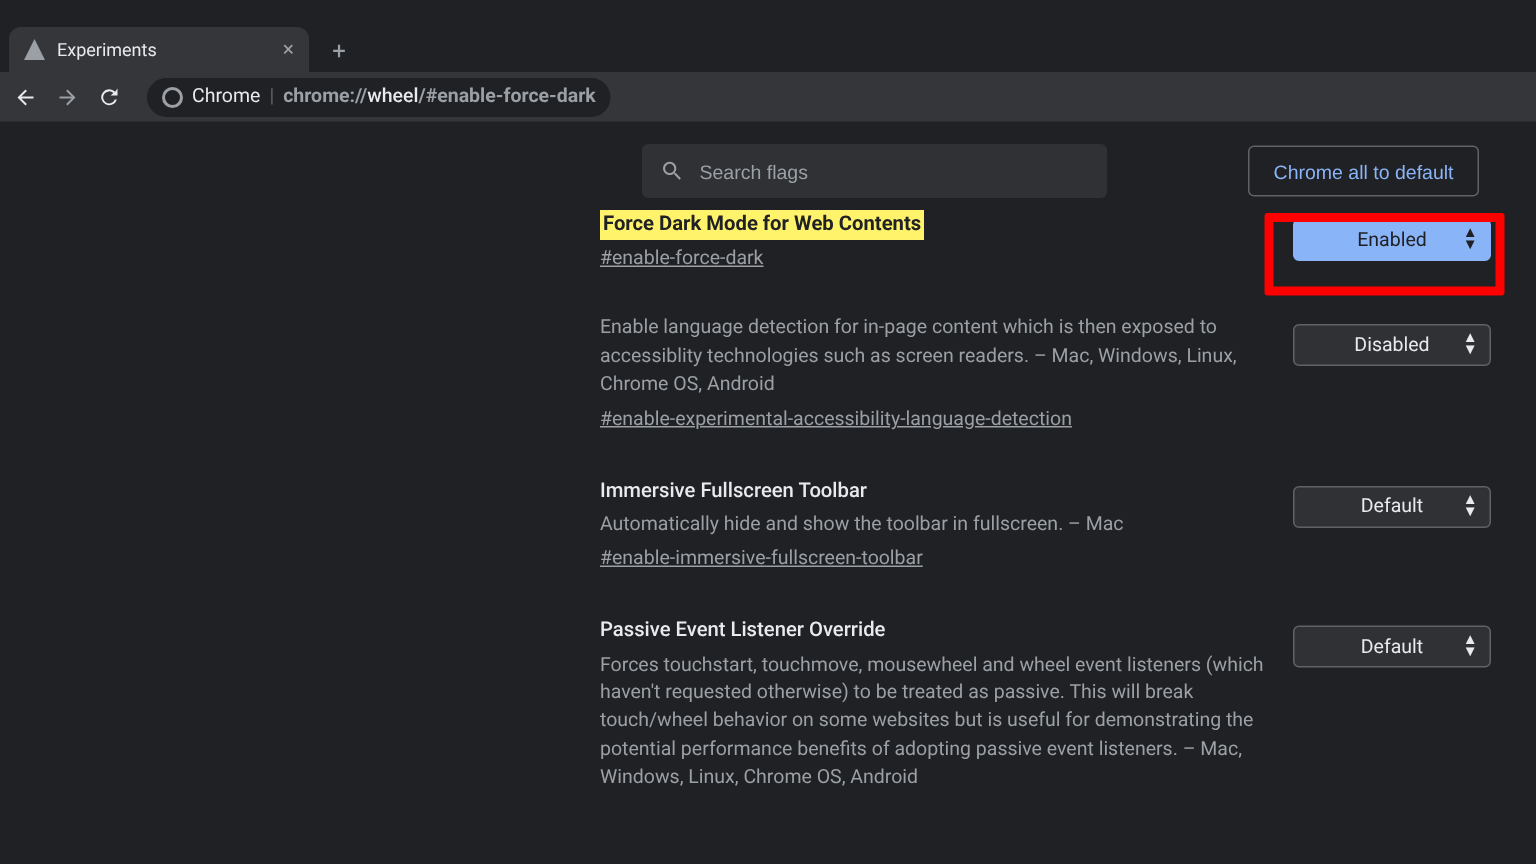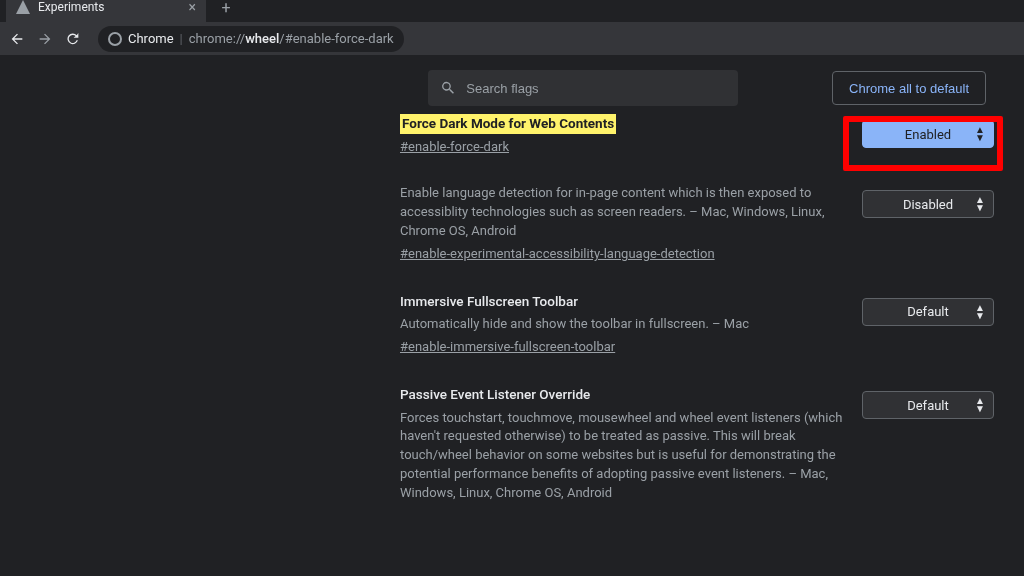--- a/index.html
+++ b/index.html
@@ -1,32 +1,32 @@
 <!DOCTYPE html>
 <html><head>
 <meta charset="utf-8">
 <style>
   * { box-sizing: border-box; margin: 0; padding: 0; }
   html, body { width: 1024px; height: 576px; overflow: hidden; font-family: "Segoe UI", Roboto, Arial, sans-serif; background: #202124; color: #e8eaed; }
   
-  .tabstrip { height: 22px; background: #202124; display: flex; align-items: flex-end; padding-left: 6px; }
+  .tabstrip { height: 48px; background: #202124; display: flex; align-items: flex-end; padding-left: 6px; }
   .tab { display: flex; align-items: center; height: 30px; width: 200px; background: #35363a; border-radius: 8px 8px 0 0; padding: 0 10px; font-size: 12px; color: #e8eaed; gap: 8px; }
   .tab .favicon { width: 14px; height: 14px; background: #9aa0a6; clip-path: polygon(50% 0, 100% 100%, 0 100%); }
   .tab .title { flex: 1; white-space: nowrap; overflow: hidden; text-overflow: ellipsis; }
   .tab .close { color: #9aa0a6; font-size: 14px; cursor: pointer; }
   .newtab { width: 28px; height: 28px; display: flex; align-items: center; justify-content: center; color: #9aa0a6; font-size: 16px; margin-left: 6px; margin-bottom: 1px; cursor: pointer; border-radius: 50%; }
   .toolbar { height: 34px; background: #35363a; display: flex; align-items: center; padding: 0 8px; gap: 10px; border-bottom: 1px solid #202124; }
   .navbtn { width: 18px; height: 18px; display: flex; align-items: center; justify-content: center; color: #9aa0a6; cursor: pointer; }
   .navbtn svg { width: 16px; height: 16px; }
   .omnibox { flex: 0 0 auto; display: flex; align-items: center; height: 26px; background: #202124; border-radius: 13px; padding: 0 10px; font-size: 13px; color: #9aa0a6; gap: 6px; margin-left: 6px; }
   .omnibox .chrome-icon { width: 14px; height: 14px; border-radius: 50%; border: 2px solid #9aa0a6; position: relative; }
   .omnibox .lbl { color: #e8eaed; }
   .omnibox .sep { color: #5f6368; }
   .omnibox .url .bold { color: #e8eaed; font-weight: 500; }
-  .omnibox .url .rest { color: #9aa0a6; }
+  .omnibox .url .rest { color: #9aa0a6; font-weight: bold; }
   
   .page { background: #202124; height: calc(576px - 68px); position: relative; }
   .header-row { display: flex; align-items: center; justify-content: space-between; padding: 14px 28px 12px 28px; margin-left: 400px; margin-right: 10px; }
   .search { display: flex; align-items: center; background: #303134; border-radius: 4px; height: 36px; width: 310px; padding: 0 12px; gap: 10px; }
   .search svg { width: 18px; height: 18px; fill: #9aa0a6; }
   .search input { background: transparent; border: none; outline: none; color: #e8eaed; font-size: 13px; width: 100%; }
   .search input::placeholder { color: #9aa0a6; }
   .reset-btn { border: 1px solid #5f6368; color: #8ab4f8; background: transparent; border-radius: 4px; height: 34px; padding: 0 16px; font-size: 13px; cursor: pointer; }
   .flags-area { position: absolute; left: 400px; right: 22px; top: 58px; bottom: 0; overflow: hidden; }
   .flag { display: flex; gap: 18px; margin-bottom: 28px; }

